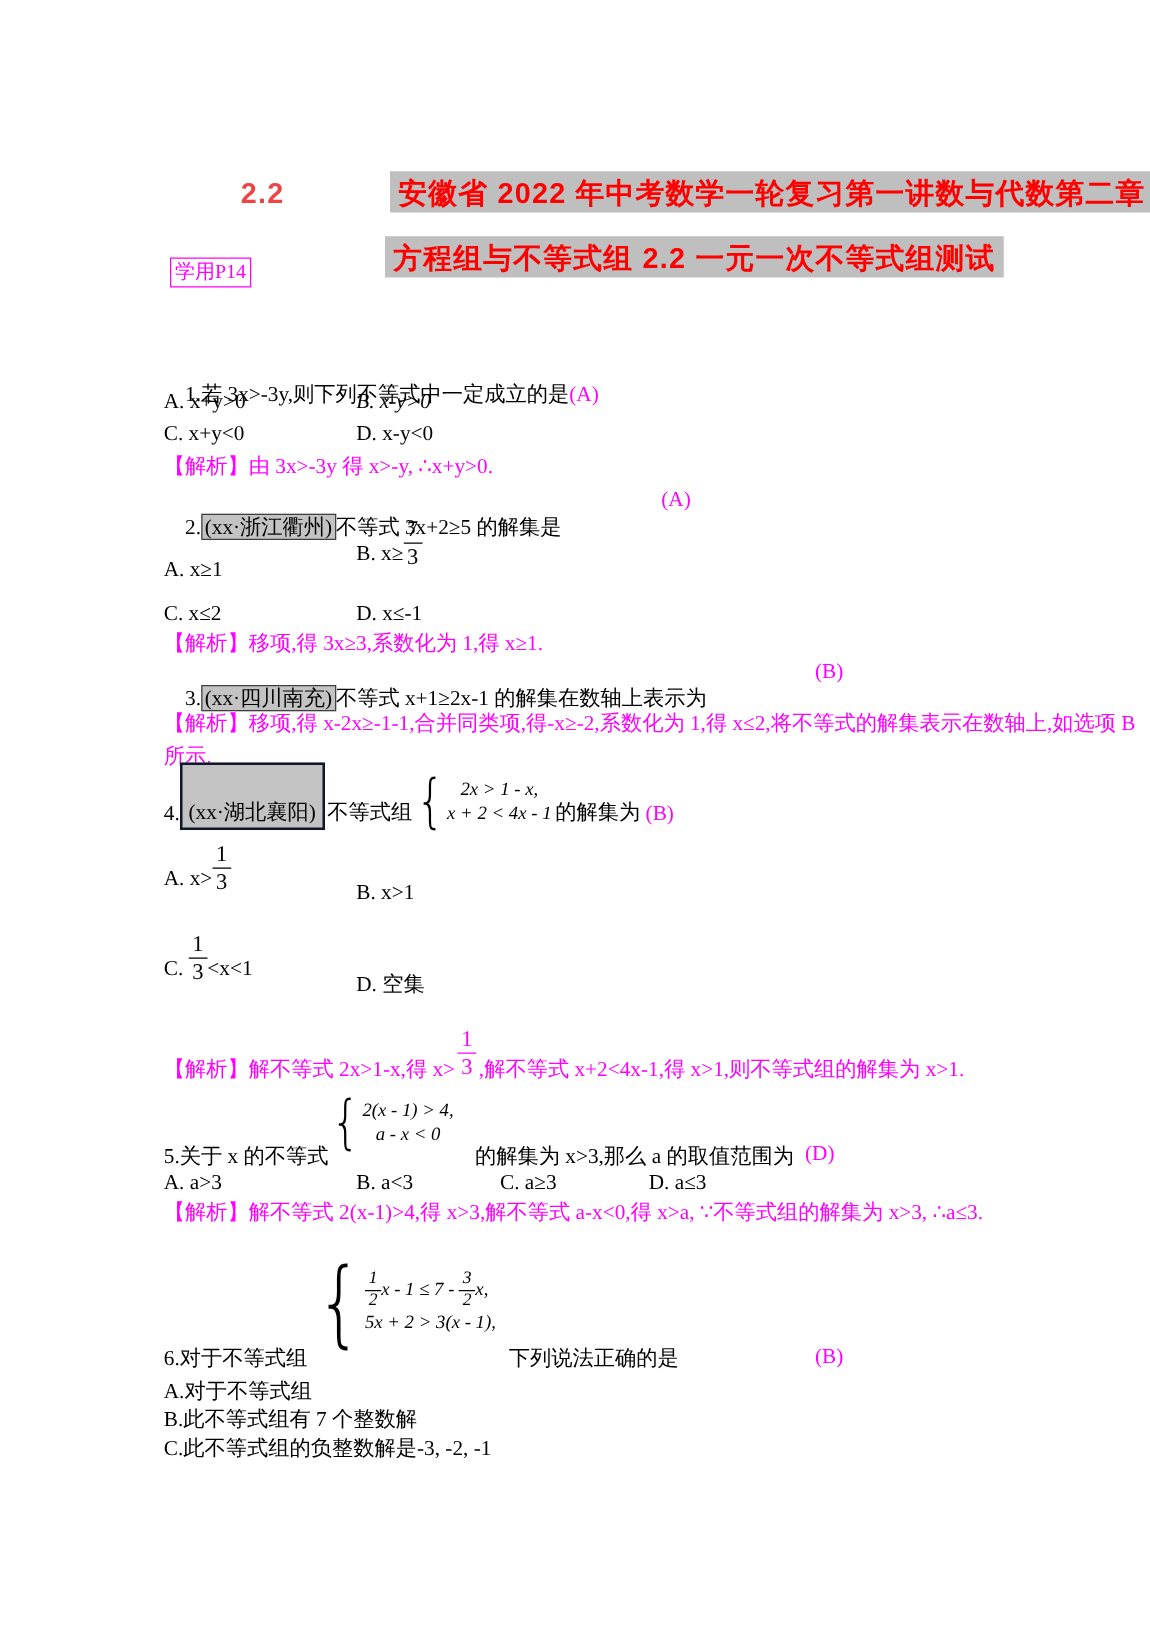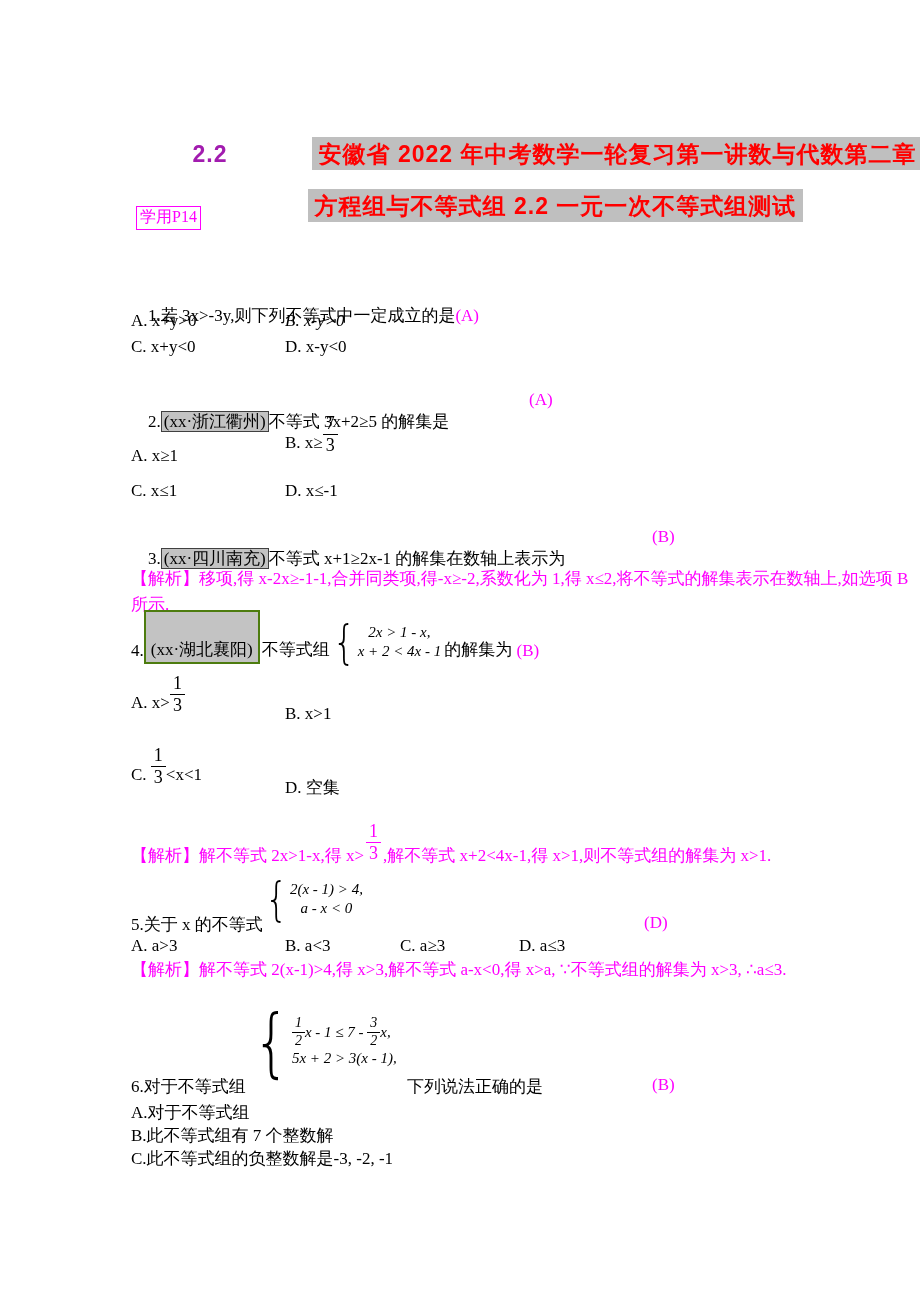--- a/index.html
+++ b/index.html
@@ -2,39 +2,39 @@
 <html><head>
 <meta charset="utf-8">
 <style>
   html,body{margin:0;padding:0;}
   body{width:920px;height:1302px;background:#ffffff;overflow:hidden;
        font-family:"Liberation Serif","DejaVu Serif",serif;font-size:17px;color:#000;}
   #page{position:relative;width:920px;height:1302px;background:#fff;}
   .abs{position:absolute;white-space:pre;}
   .wrap{white-space:normal;width:778px;line-height:26px;}
   .mag{color:#ff00ff;}
-  .red{color:#a21caf;margin-top:44px;}
+  .red{color:#ef4444;margin-top:44px;}
   .title{font-family:"Liberation Sans","DejaVu Sans",sans-serif;font-weight:bold;font-size:23px;letter-spacing:1px;}
   .hl{background:#bfbfbf;color:#ff0000;padding:4px 7px 3px;}
   .tsp{display:inline-block;width:84px;}
   .badge{border:1px solid #ff00ff;color:#ff00ff;font-size:16px;padding:0 3px 1px;}
   .tag{background:#c3c3c3;border:1px solid #404040;padding:0 2px;}
   .frac{display:inline-flex;flex-direction:column;align-items:center;line-height:1.05;font-size:18px;}
   .frac .num{border-bottom:1px solid currentColor;padding:0 3px 1px;display:block;}
   .frac .den{padding-top:1px;display:block;}
   .fracrow{display:flex;align-items:flex-end;}
   .fracrow .bm{margin-bottom:2px;}
   .sys{display:inline-flex;align-items:center;margin:0 3px 2px;}
   .sys .brace{font-family:"DejaVu Sans",sans-serif;font-weight:300;font-size:36px;
               transform:scaleY(1.3);display:inline-block;margin-right:2px;font-style:normal;}
   .sys .lines{display:flex;flex-direction:column;align-items:center;font-style:italic;
               font-size:15px;line-height:19px;}
   .sys .lines .ln{display:flex;align-items:center;}
   .sys .frac{font-size:14px;}
-  .bigtag{width:112px;height:50px;background:#c3c3c3;border:2px solid #4d7c0f;
+  .bigtag{width:112px;height:50px;background:#c3c3c3;border:2px solid #0f172a;
           display:flex;align-items:flex-end;justify-content:center;margin-right:2px;box-sizing:content-box;}
   .bigtag span{padding-bottom:1px;}
 
   [data-name=page-title-line1]{top:112px;left:163px;}
   [data-name=page-title-line2]{top:164px;left:278px;}
   [data-name=page-badge]{top:206px;left:136px;}
   [data-name=drill-header]{top:232px;left:131px;}
   [data-name=q1-stem]{top:284px;left:131px;}
   [data-name=q1-option-a]{top:311px;left:131px;}
   [data-name=q1-option-b]{top:311px;left:285px;font-style:italic;}
@@ -92,31 +92,33 @@
 
   <div class="abs badge" data-name="page-badge">学用P14</div>
 
   <div class="abs" data-name="q1-stem">
     <span data-name="q1-stem-text">1.若 3x&gt;-3y,则下列不等式中一定成立的是</span><span class="mag" data-name="q1-answer">(A)</span>
   </div>
   <div class="abs" data-name="q1-option-a">A. x+y&gt;0</div>
   <div class="abs" data-name="q1-option-b">B. x-y&gt;0</div>
   <div class="abs" data-name="q1-option-c">C. x+y&lt;0</div>
   <div class="abs" data-name="q1-option-d">D. x-y&lt;0</div>
+  <div class="abs mag" data-name="q1-analysis">【解析】由 3x&gt;-3y 得 x&gt;-y, ∴x+y&gt;0.</div>
 
   <div class="abs" data-name="q2-stem">
     <span data-name="q2-number">2.</span><span class="tag" data-name="q2-source-tag">(xx·浙江衢州)</span><span data-name="q2-stem-text">不等式 3x+2≥5 的解集是</span>
   </div>
   <div class="abs mag" data-name="q2-answer">(A)</div>
   <div class="abs" data-name="q2-option-a">A. x≥1</div>
   <div class="abs fracrow" data-name="q2-option-b">
     <span class="bm" data-name="q2-option-b-prefix">B. x≥</span><span class="frac" data-name="fraction"><span class="num" data-name="fraction-numerator">7</span><span class="den" data-name="fraction-denominator">3</span></span>
   </div>
-  <div class="abs" data-name="q2-option-c">C. x≤1</div>
+  <div class="abs" data-name="q2-option-c">C. x≤2</div>
   <div class="abs" data-name="q2-option-d">D. x≤-1</div>
+  <div class="abs mag" data-name="q2-analysis">【解析】移项,得 3x≥3,系数化为 1,得 x≥1.</div>
 
   <div class="abs" data-name="q3-stem">
     <span data-name="q3-number">3.</span><span class="tag" data-name="q3-source-tag">(xx·四川南充)</span><span data-name="q3-stem-text">不等式 x+1≥2x-1 的解集在数轴上表示为</span>
   </div>
   <div class="abs mag" data-name="q3-answer">(B)</div>
   <div class="abs mag wrap" data-name="q3-analysis">【解析】移项,得 x-2x≥-1-1,合并同类项,得-x≥-2,系数化为 1,得 x≤2,将不等式的解集表示在数轴上,如选项 B 所示.</div>
 
   <div class="abs" data-name="q4-row">
     <span class="bl" data-name="q4-number">4.</span><span class="bigtag" data-name="q4-source-tag-box"><span data-name="q4-source-tag">(xx·湖北襄阳)</span></span><span class="bl" data-name="q4-lead">不等式组</span><span class="sys" data-name="q4-system"><span class="brace" data-name="left-brace">{</span><span class="lines" data-name="q4-system-lines"><span class="ln" data-name="q4-system-line1">2x &gt; 1 - x,</span><span class="ln" data-name="q4-system-line2">x + 2 &lt; 4x - 1</span></span></span><span class="bl" data-name="q4-tail">的解集为 </span><span class="bl mag" data-name="q4-answer">(B)</span>
   </div>
@@ -129,20 +131,21 @@
   </div>
   <div class="abs" data-name="q4-option-d">D. 空集</div>
   <div class="abs fracrow mag" data-name="q4-analysis">
     <span class="bm" data-name="q4-analysis-part1">【解析】解不等式 2x&gt;1-x,得 x&gt;</span><span class="frac" data-name="fraction"><span class="num" data-name="fraction-numerator">1</span><span class="den" data-name="fraction-denominator">3</span></span><span class="bm" data-name="q4-analysis-part2">,解不等式 x+2&lt;4x-1,得 x&gt;1,则不等式组的解集为 x&gt;1.</span>
   </div>
 
   <div class="abs sys" data-name="q5-system">
     <span class="brace" data-name="left-brace">{</span><span class="lines" data-name="q5-system-lines"><span class="ln" data-name="q5-system-line1">2(x - 1) &gt; 4,</span><span class="ln" data-name="q5-system-line2">a - x &lt; 0</span></span>
   </div>
   <div class="abs" data-name="q5-stem-before">5.关于 x 的不等式</div>
+  <div class="abs" data-name="q5-stem-after">的解集为 x&gt;3,那么 a 的取值范围为</div>
   <div class="abs mag" data-name="q5-answer">(D)</div>
   <div class="abs" data-name="q5-option-a">A. a&gt;3</div>
   <div class="abs" data-name="q5-option-b">B. a&lt;3</div>
   <div class="abs" data-name="q5-option-c">C. a≥3</div>
   <div class="abs" data-name="q5-option-d">D. a≤3</div>
   <div class="abs mag wrap" data-name="q5-analysis">【解析】解不等式 2(x-1)&gt;4,得 x&gt;3,解不等式 a-x&lt;0,得 x&gt;a, ∵不等式组的解集为 x&gt;3, ∴a≤3.</div>
 
   <div class="abs sys" data-name="q6-system">
     <span class="brace" data-name="left-brace">{</span><span class="lines" data-name="q6-system-lines"><span class="ln" data-name="q6-system-line1"><span class="frac" data-name="fraction"><span class="num" data-name="fraction-numerator">1</span><span class="den" data-name="fraction-denominator">2</span></span><span data-name="q6-system-seg1" style="white-space:pre;">x - 1 ≤ 7 - </span><span class="frac" data-name="fraction"><span class="num" data-name="fraction-numerator">3</span><span class="den" data-name="fraction-denominator">2</span></span><span data-name="q6-system-seg2">x,</span></span><span class="ln" data-name="q6-system-line2">5x + 2 &gt; 3(x - 1),</span></span>
   </div>

